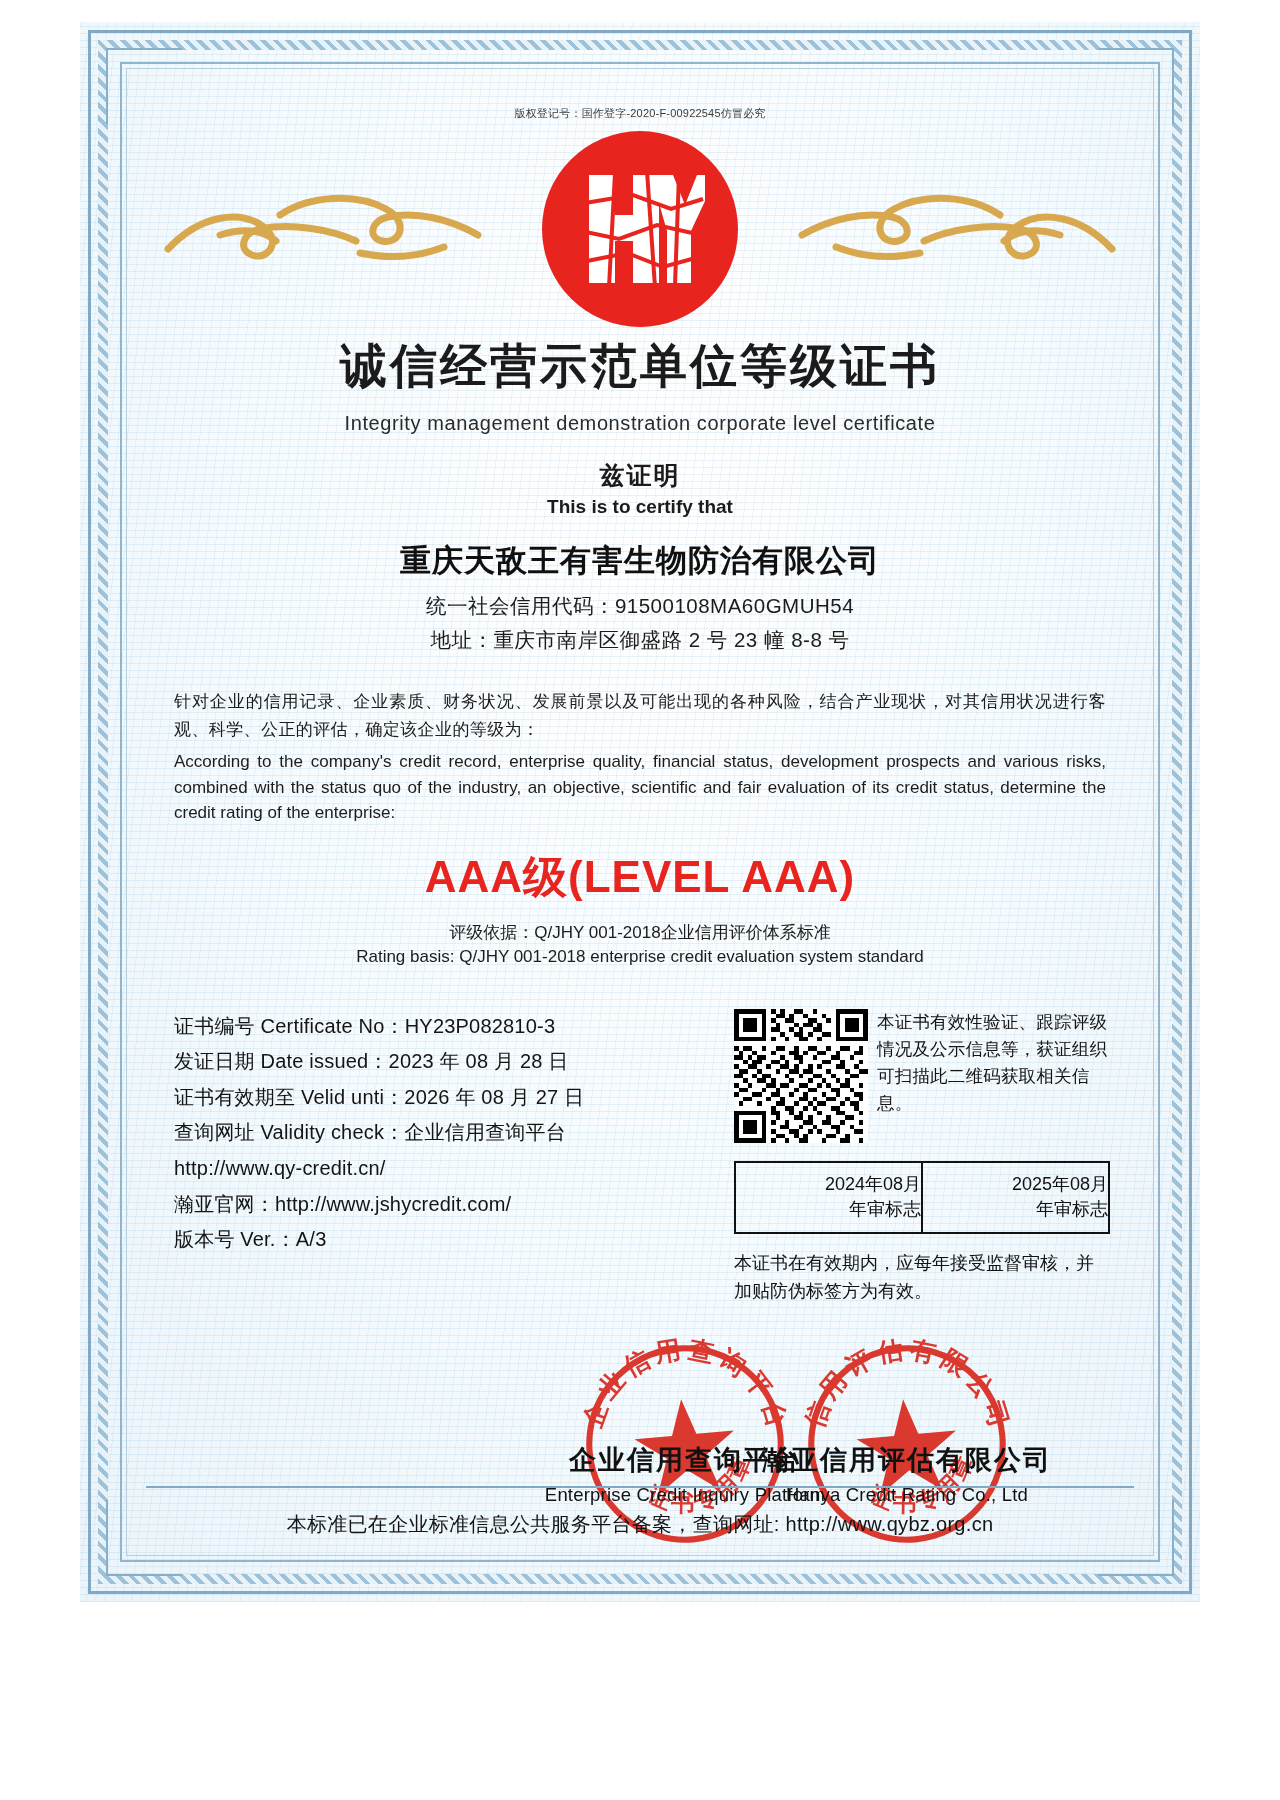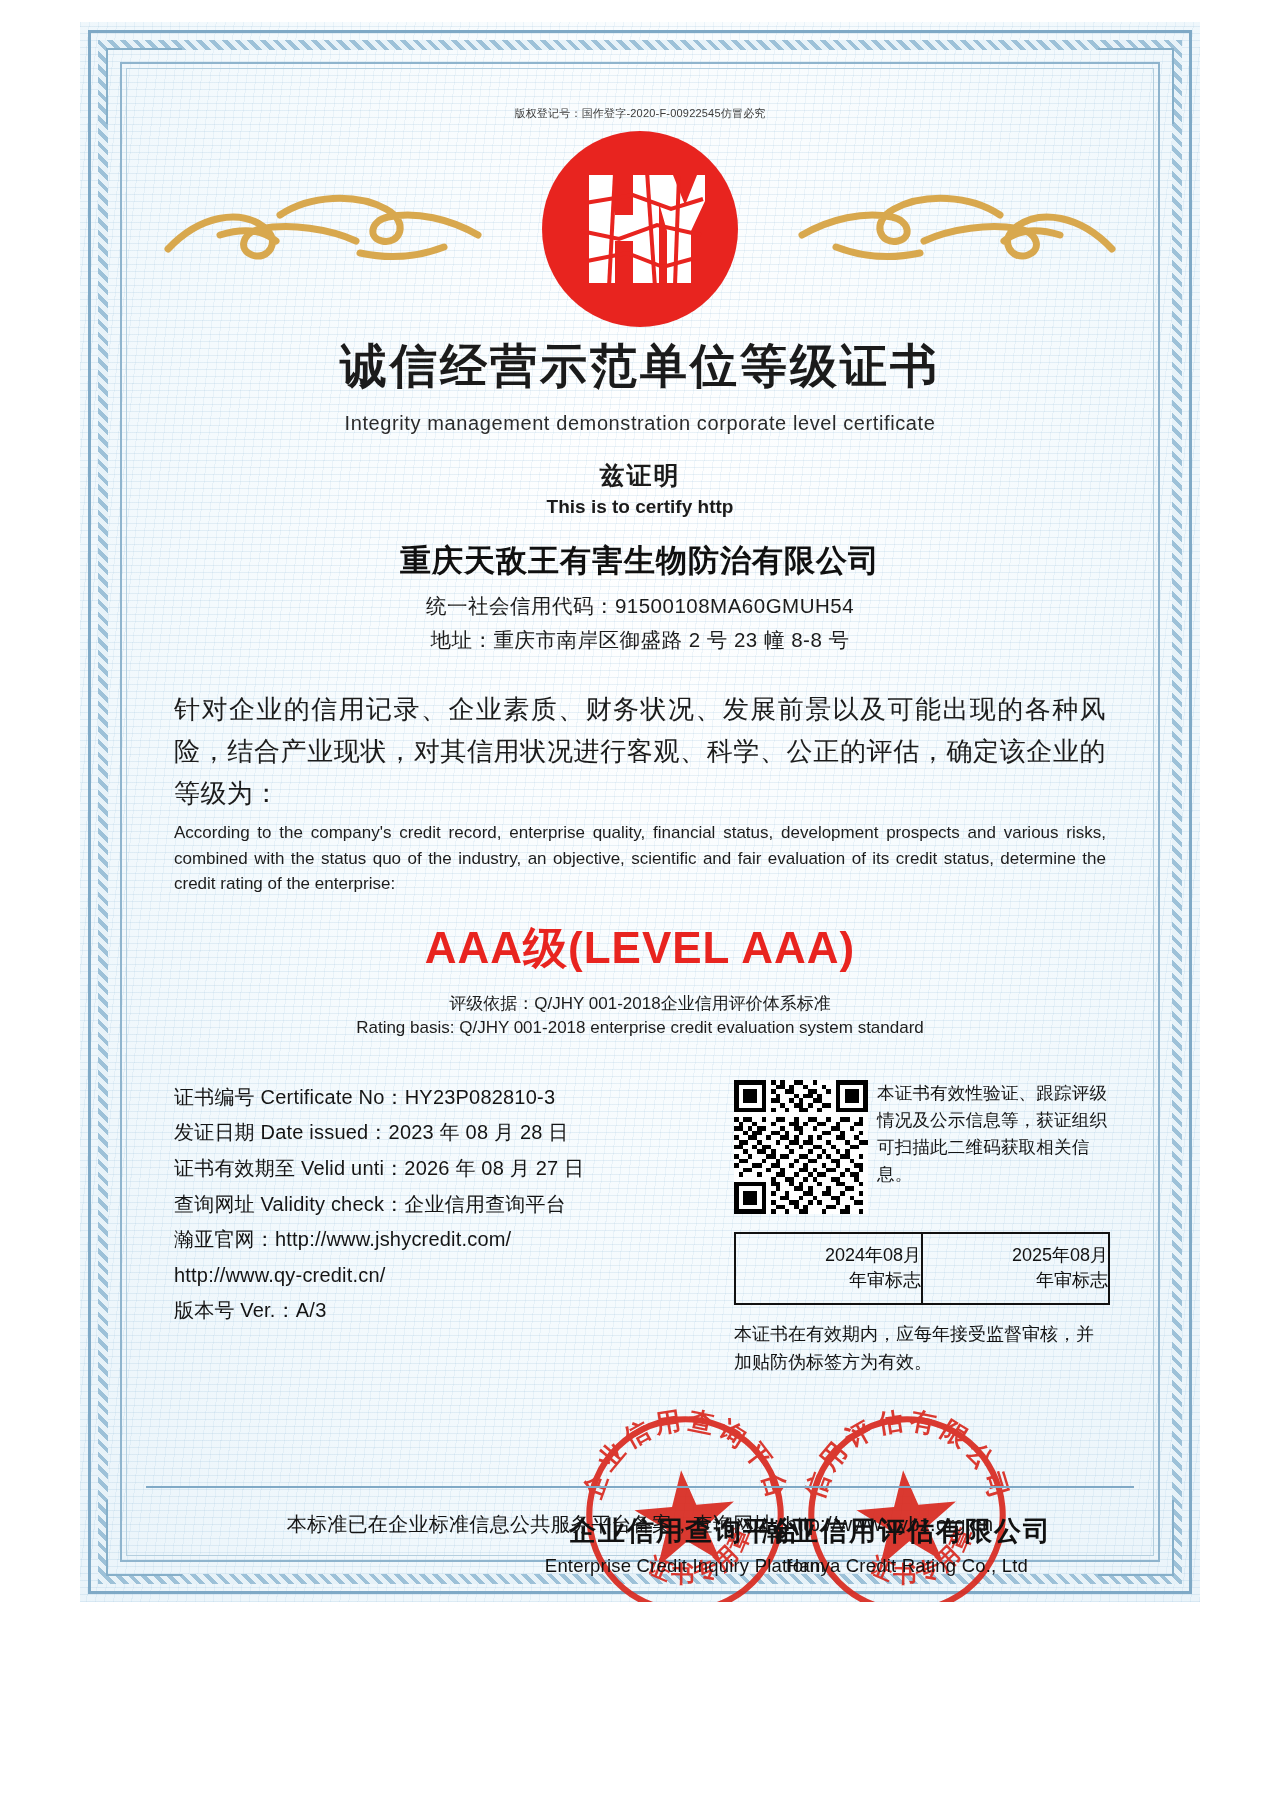--- a/index.html
+++ b/index.html
@@ -178,21 +178,21 @@
     margin-top: 10px;
     letter-spacing: 0.5px;
   }
   .company-meta.second { margin-top: 6px; }
 
   
   .eval {
     margin: 34px 34px 0 34px;
   }
   .eval-cn {
-    font-size: 26px;
+    font-size: 17px;
     color: #1c1c1c;
     line-height: 1.62;
     text-align: justify;
     letter-spacing: 0.4px;
   }
   .eval-en {
     font-size: 17px;
     color: #1c1c1c;
     line-height: 1.5;
     text-align: justify;
@@ -387,21 +387,21 @@
             <path d="M104 6 L100 116"></path>
           </g>
         </svg>
       </div>
     </div>
 
     <div class="title-cn">诚信经营示范单位等级证书</div>
     <div class="title-en">Integrity management demonstration corporate level certificate</div>
 
     <div class="certify-cn">兹证明</div>
-    <div class="certify-en">This is to certify http</div>
+    <div class="certify-en">This is to certify that</div>
 
     <div class="company">重庆天敌王有害生物防治有限公司</div>
     <div class="company-meta">统一社会信用代码：91500108MA60GMUH54</div>
     <div class="company-meta second">地址：重庆市南岸区御盛路 2 号 23 幢 8-8 号</div>
 
     <div class="eval">
       <div class="eval-cn">针对企业的信用记录、企业素质、财务状况、发展前景以及可能出现的各种风险，结合产业现状，对其信用状况进行客观、科学、公正的评估，确定该企业的等级为：</div>
       <div class="eval-en">According to the company's credit record, enterprise quality, financial status, development prospects and various risks, combined with the status quo of the industry, an objective, scientific and fair evaluation of its credit status, determine the credit rating of the enterprise:</div>
     </div>
 
@@ -409,22 +409,22 @@
     <div class="basis-cn">评级依据：Q/JHY 001-2018企业信用评价体系标准</div>
     <div class="basis-en">Rating basis: Q/JHY 001-2018 enterprise credit evaluation system standard</div>
 
     <div class="details-row">
 
       <div class="details-left">
         <div>证书编号 Certificate No：HY23P082810-3</div>
         <div>发证日期 Date issued：2023 年 08 月 28 日</div>
         <div>证书有效期至 Velid unti：2026 年 08 月 27 日</div>
         <div>查询网址 Validity check：企业信用查询平台</div>
+        <div>http://www.qy-credit.cn/</div>
         <div>瀚亚官网：http://www.jshycredit.com/</div>
-        <div>http://www.qy-credit.cn/</div>
         <div>版本号 Ver.：A/3</div>
       </div>
 
       <div class="details-right">
         <div class="qr-row">
           <svg class="qr" viewBox="0 0 29 29" shape-rendering="crispEdges">
             <rect width="29" height="29" fill="#ffffff"></rect>
             <g fill="#000000">
               <rect x="0" y="0" width="7" height="1"></rect>
                 <rect x="0" y="6" width="7" height="1"></rect>

